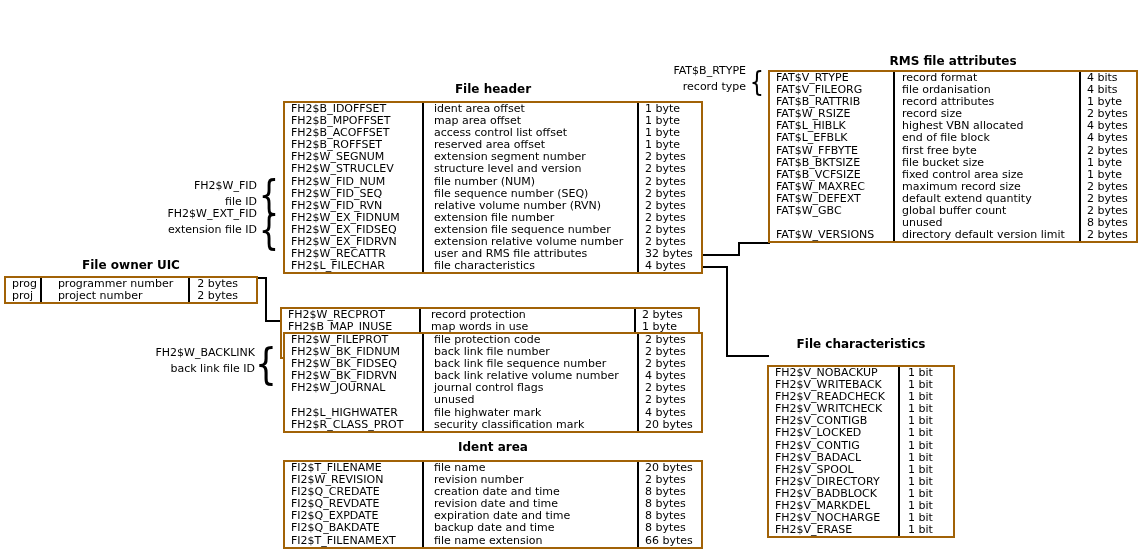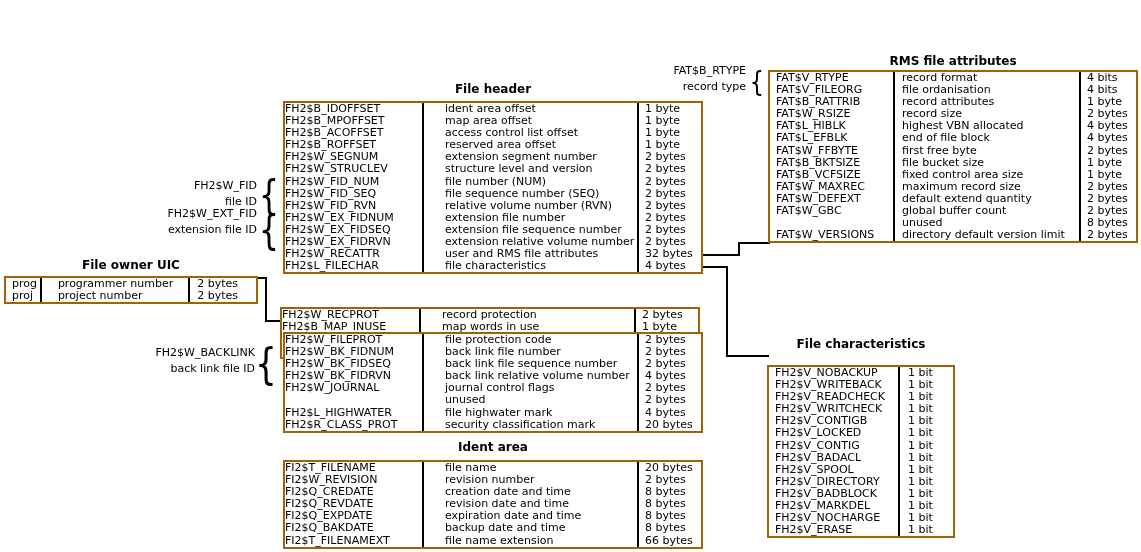--- a/index.html
+++ b/index.html
@@ -15,22 +15,22 @@
     position:absolute; text-align:center; font-size:12px; line-height:14px; white-space:nowrap;font-weight:bold;
   }
   .box {
     position:absolute; border:2px solid #a16207; background:#fff; box-sizing:content-box;
   }
   .row { display:flex; height:12.1px; line-height:12.3px; font-size:11px; white-space:nowrap; }
   .cell { box-sizing:border-box; border-right:2px solid #000; overflow:hidden; }
   .row .cell:last-child { border-right:none; }
 
   
-  .c-name { width:139px; }
-  .c-desc { width:215px; padding-left:21px; }
+  .c-name { width:139px; padding-left:6px; }
+  .c-desc { width:215px; padding-left:10px; }
   .c-size { width:62px;  padding-left:6px; }
 
   
   .r-name { width:125px; padding-left:6px; }
   .r-desc { width:186px; padding-left:7px; }
   .r-size { width:55px;  padding-left:6px; }
 
   
   .f-name { width:131px; padding-left:6px; }
   .f-size { width:53px;  padding-left:8px; }

